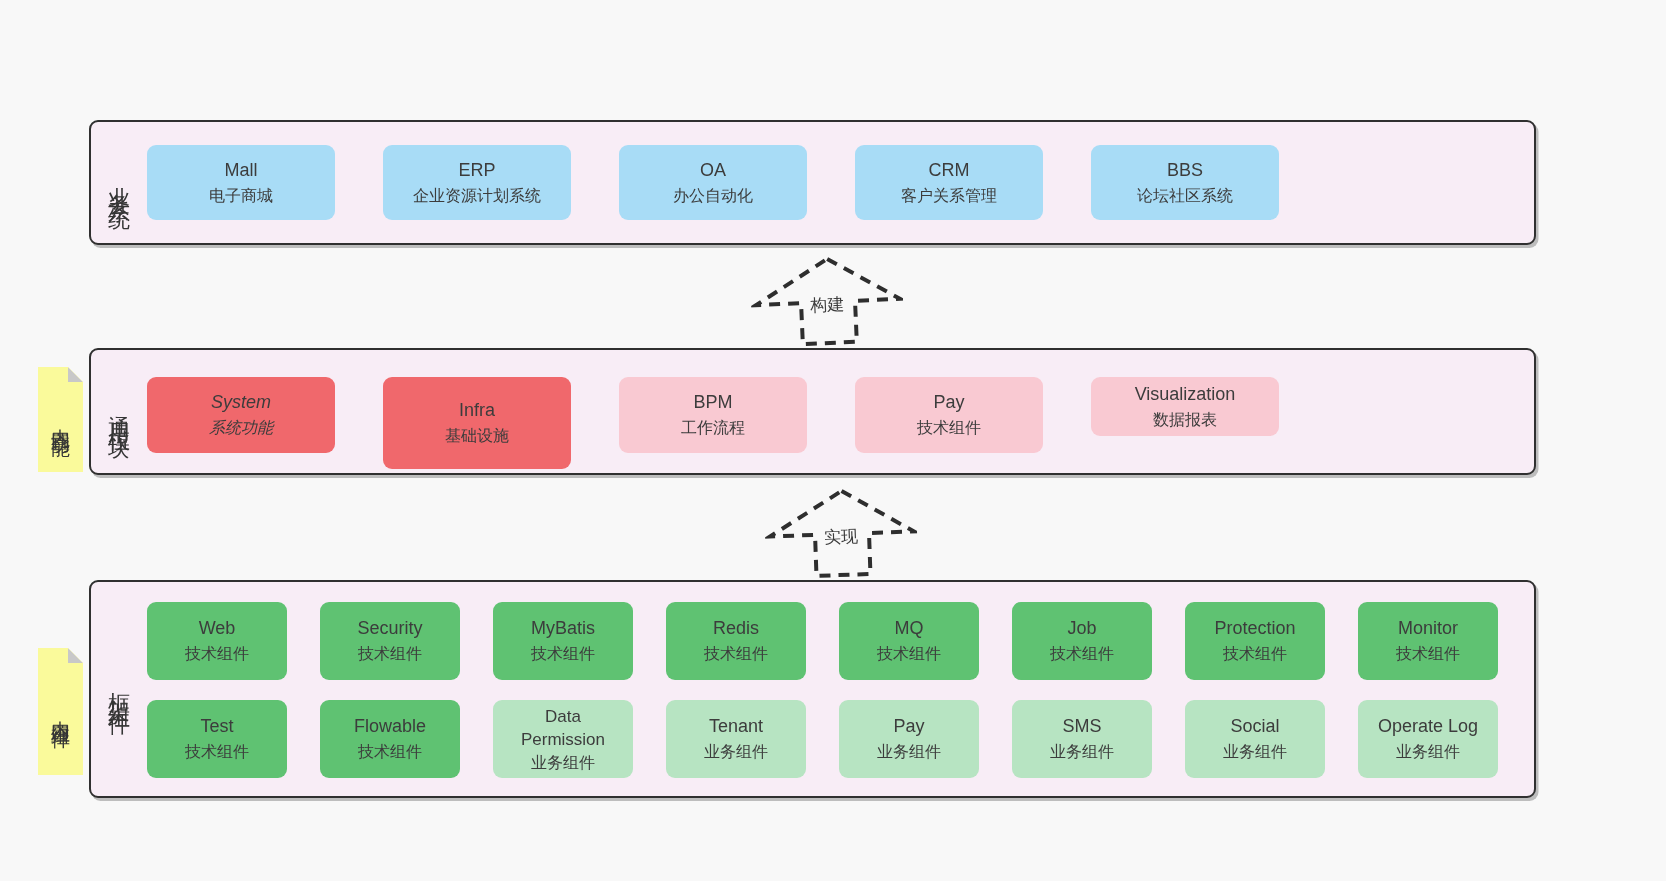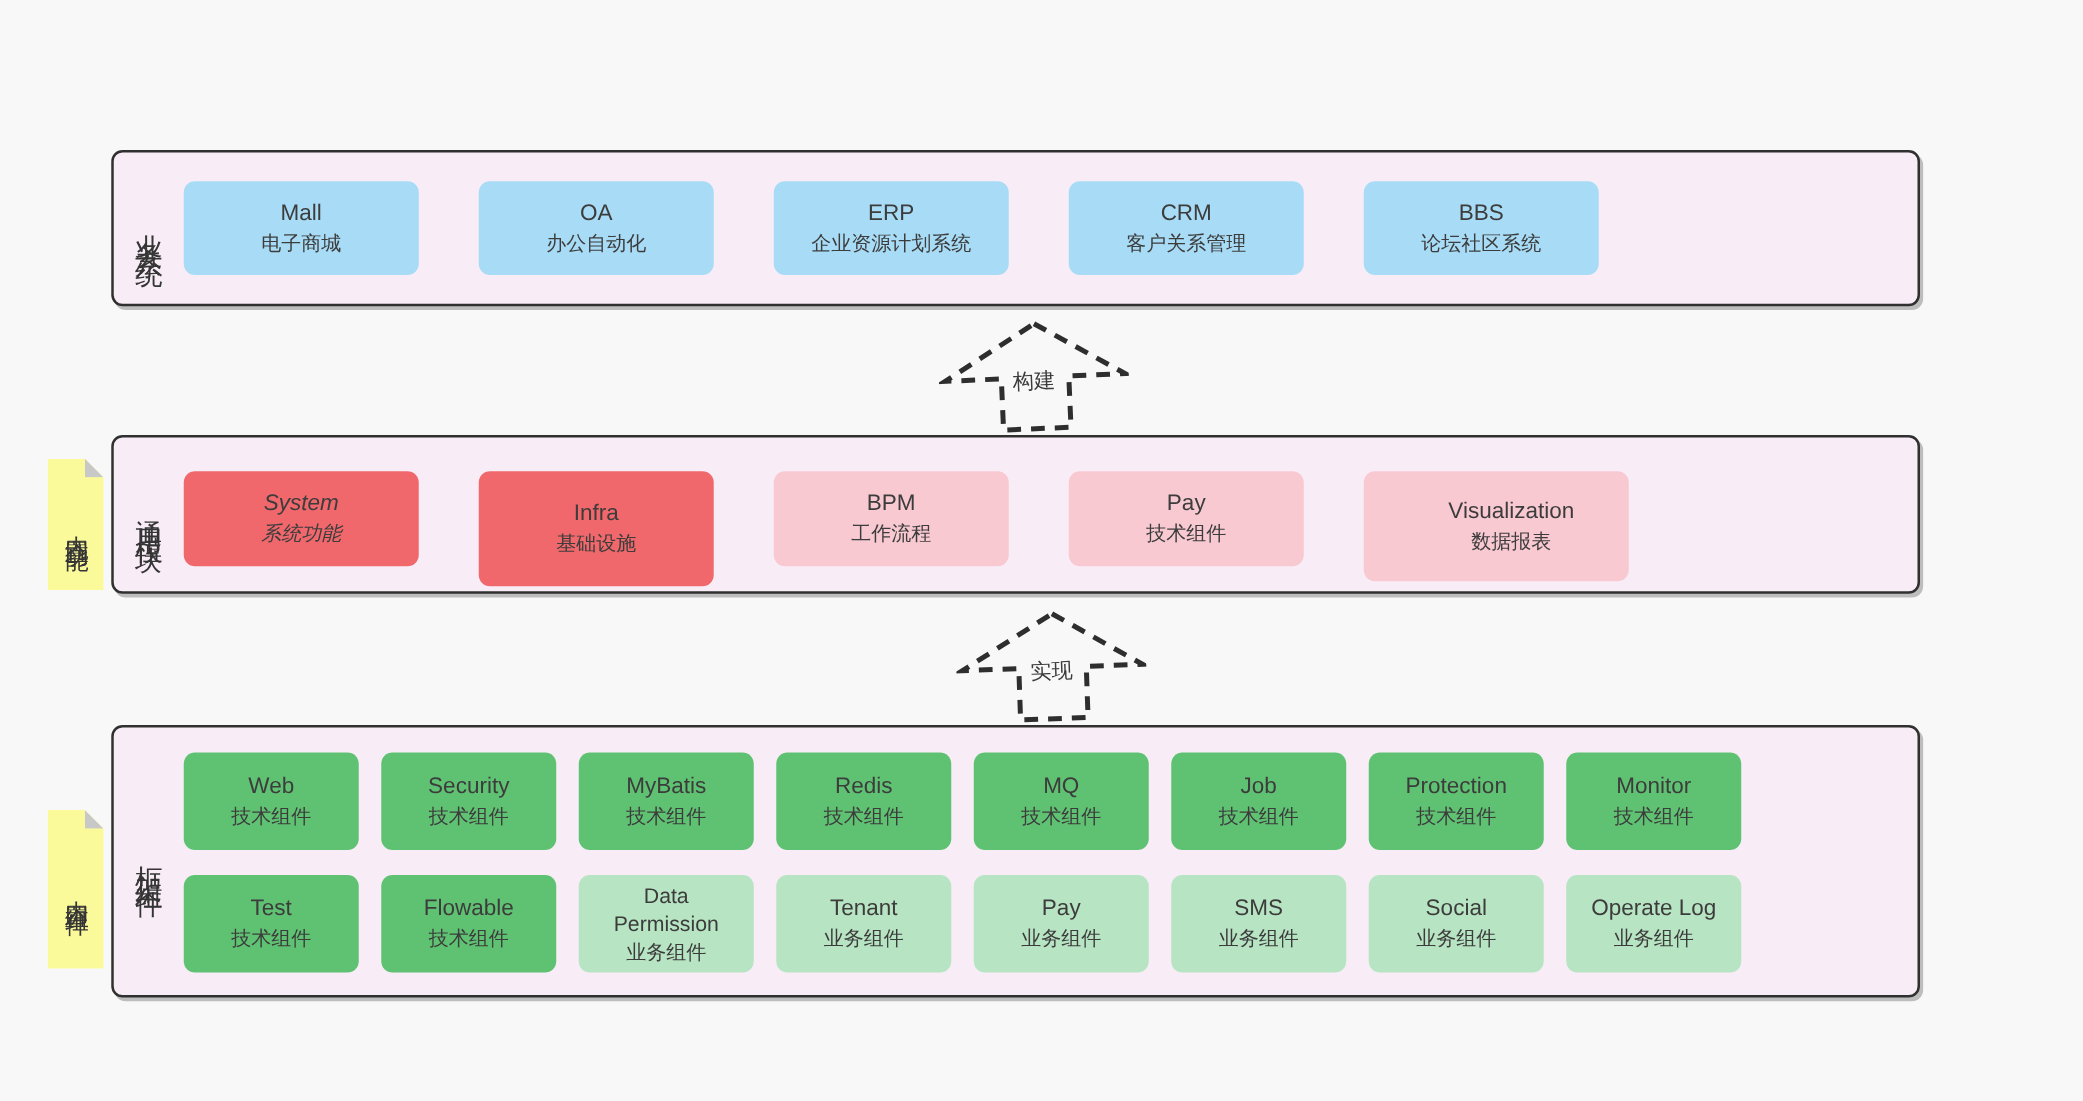--- a/index.html
+++ b/index.html
@@ -17,21 +17,21 @@
     box-shadow:2.5px 3px 0 rgba(80,80,80,.35);
   }
   .side-label{
     position:absolute;left:13px;top:50%;transform:translateY(-50%);
     writing-mode:vertical-rl;text-orientation:upright;
     font-size:22px;letter-spacing:.32em;color:#353535;
     white-space:nowrap;
   }
   .box-row{position:absolute;display:flex;}
   .row-wide{left:56px;gap:48px;}
-  .row-grid{left:56px;gap:18px;}
+  .row-grid{left:56px;gap:33px;}
   .box{
     border-radius:9px;
     display:flex;flex-direction:column;align-items:center;justify-content:center;
     text-align:center;line-height:26px;font-size:18px;
   }
   .box .zh{font-size:16px;}
   .bw{width:188px;height:75px;}
   .bg{width:140px;height:78px;}
   .v-blue{background:var(--blue,#a8dcf6);}
   .v-red{background:var(--red,#f0686c);}
@@ -70,26 +70,26 @@
 <body>
 
 <div class="panel" style="left:89px;top:120px;width:1443px;height:121px;">
   <div class="side-label">业务系统</div>
   <div class="box-row row-wide" style="top:23px;">
     <div class="box bw v-blue">
       <div class="en">Mall</div>
       <div class="zh">电子商城</div>
     </div>
     <div class="box bw v-blue">
+      <div class="en">ERP</div>
+      <div class="zh">企业资源计划系统</div>
+    </div>
+    <div class="box bw v-blue">
       <div class="en">OA</div>
       <div class="zh">办公自动化</div>
-    </div>
-    <div class="box bw v-blue">
-      <div class="en">ERP</div>
-      <div class="zh">企业资源计划系统</div>
     </div>
     <div class="box bw v-blue">
       <div class="en">CRM</div>
       <div class="zh">客户关系管理</div>
     </div>
     <div class="box bw v-blue">
       <div class="en">BBS</div>
       <div class="zh">论坛社区系统</div>
     </div>
   </div>
@@ -118,21 +118,21 @@
       <div class="zh">基础设施</div>
     </div>
     <div class="box bw v-pink" style="height:76px;">
       <div class="en">BPM</div>
       <div class="zh">工作流程</div>
     </div>
     <div class="box bw v-pink" style="height:76px;">
       <div class="en">Pay</div>
       <div class="zh">技术组件</div>
     </div>
-    <div class="box bw v-pink" style="height:88px;padding-left:24px;">
+    <div class="box bw v-pink" style="height:59px;">
       <div class="en">Visualization</div>
       <div class="zh">数据报表</div>
     </div>
   </div>
 </div>
 
 <div class="arrow tilt2" style="left:765px;top:487px;">
   <svg width="152" height="92" viewBox="0 0 152 92">
     <polygon points="78,4 149,47 104,47 104,88 50,88 50,47 5,47" fill="#f8f8f8" stroke="#2e2e2e" stroke-width="4" stroke-dasharray="11 8" stroke-linejoin="miter"></polygon>
   </svg>

